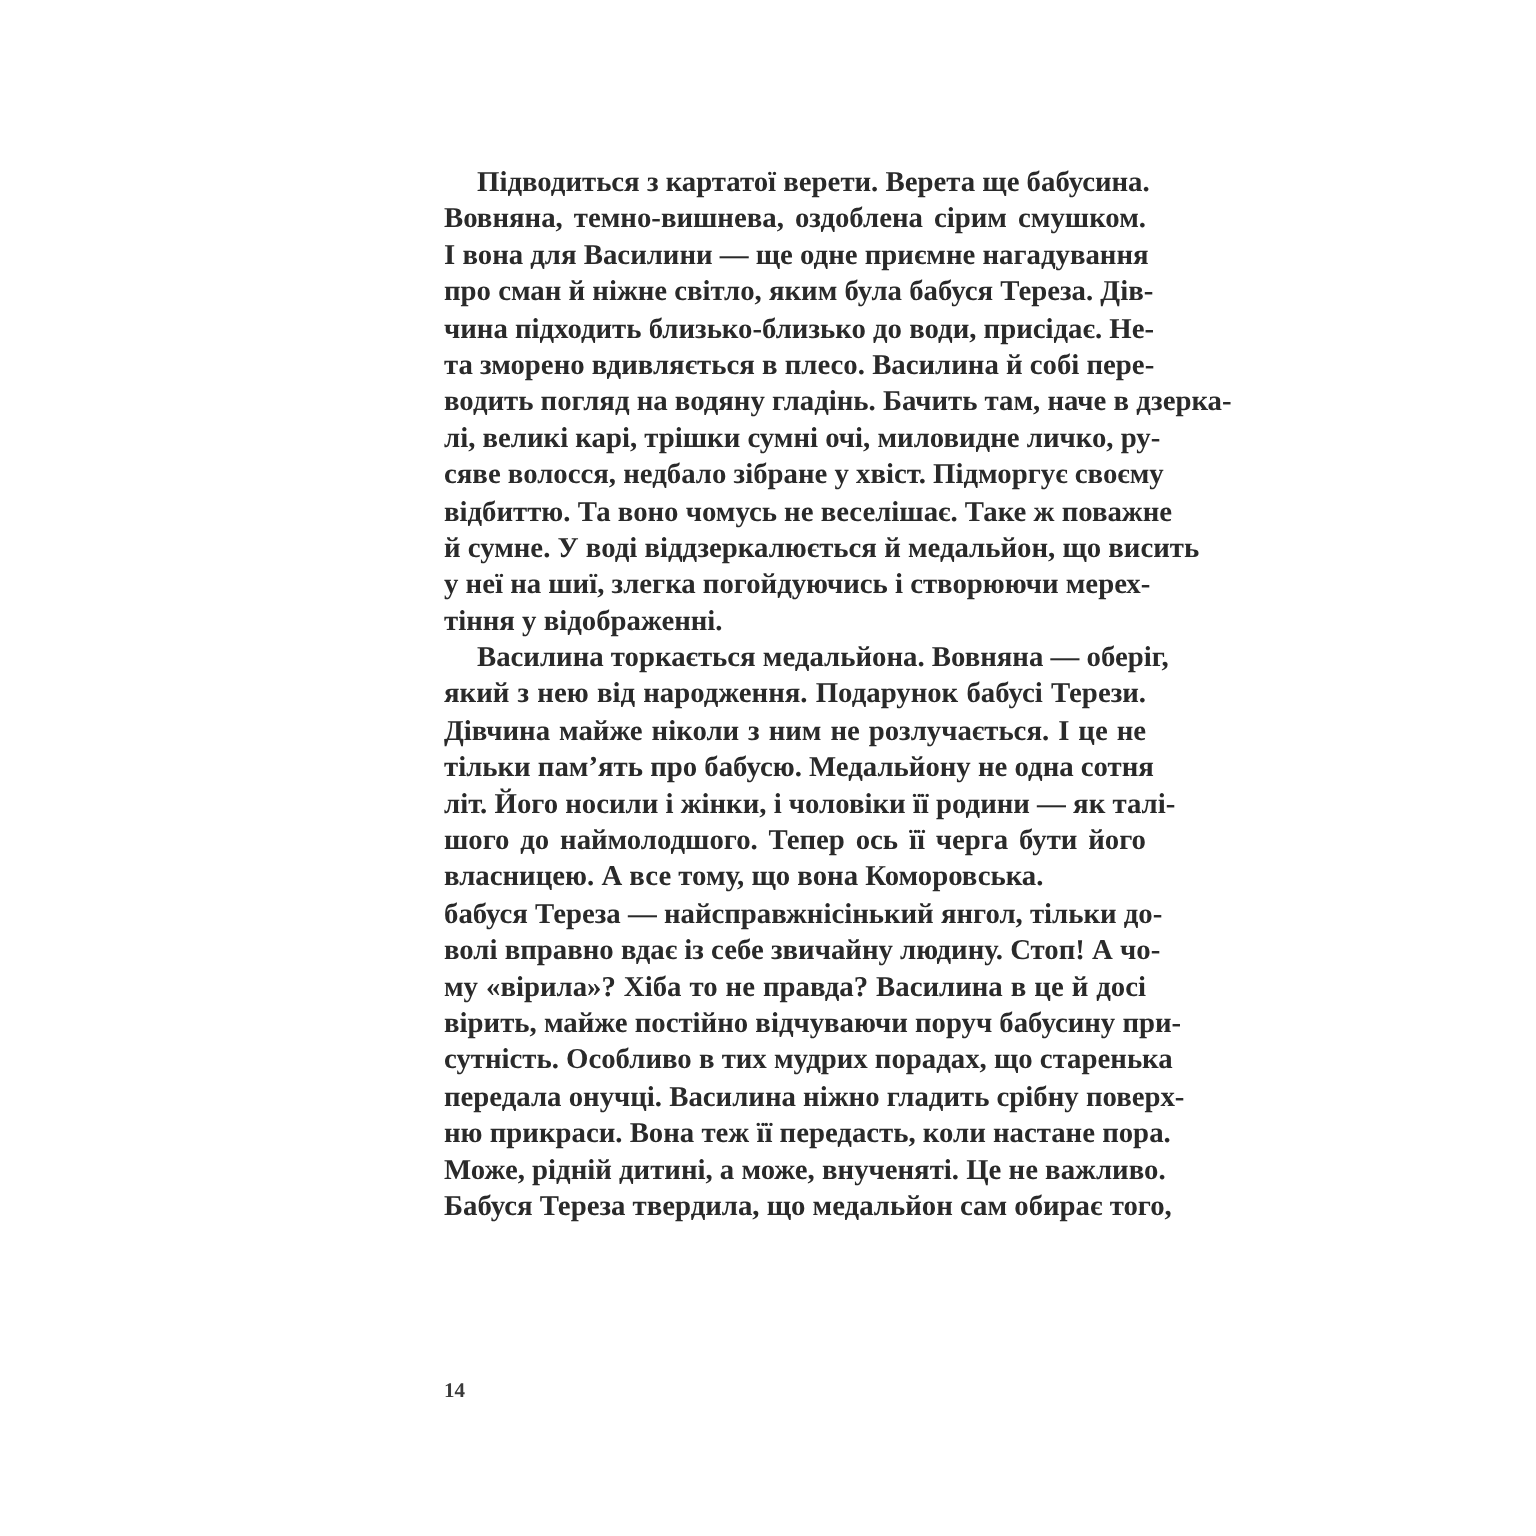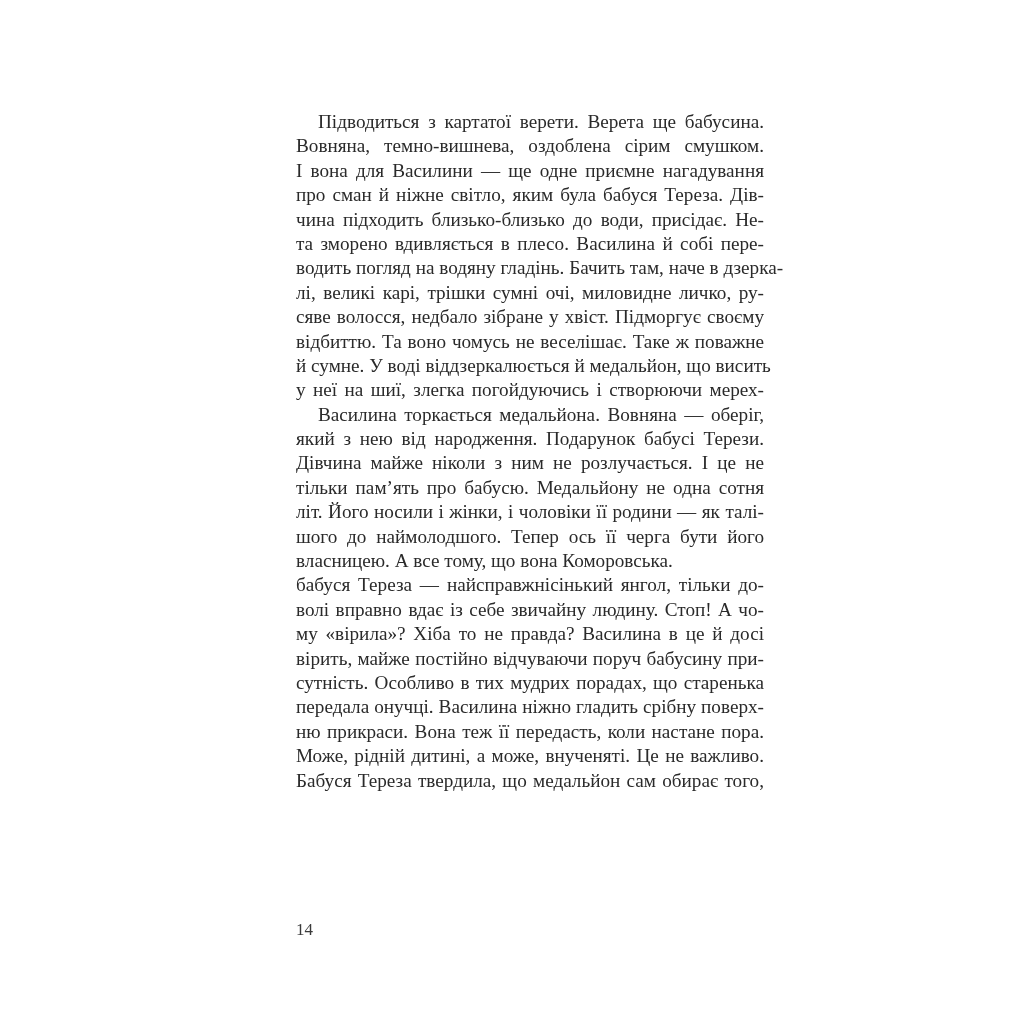--- a/index.html
+++ b/index.html
@@ -11,20 +11,21 @@
       width: 1024px;
       height: 1024px;
       position: relative;
       overflow: hidden;
     }
     .page {
       position: absolute;
       left: 0; top: 0;
       width: 1024px; height: 820px;
       background: #ffffff;
+      font-weight: bold;
     }
     .text-block {
       position: absolute;
       left: 296px;
       top: 110px;
       width: 468px;
       font-family: "Liberation Serif", "DejaVu Serif", serif;
       font-size: 19.2px;
       line-height: 24.4px;
       color: #2a2a2a;
@@ -40,21 +41,21 @@
       text-align-last: left;
     }
     .line.indent {
       padding-left: 22px;
     }
     .page-number {
       position: absolute;
       left: 296px;
       top: 920px;
       font-family: "Liberation Serif", "DejaVu Serif", serif;
-      font-size: 17px;
+      font-size: 14px;
       color: #3a3a3a;
     }
   </style>
 </head>
 <body>
 
 <div class="page">
   <div class="text-block">
 
     <span class="line indent">Підводиться з картатої верети. Верета ще бабусина.</span>
@@ -62,20 +63,21 @@
     <span class="line">І вона для Василини — ще одне приємне нагадування</span>
     <span class="line">про сман й ніжне світло, яким була бабуся Тереза. Дів-</span>
     <span class="line">чина підходить близько-близько до води, присідає. Не-</span>
     <span class="line">та зморено вдивляється в плесо. Василина й собі пере-</span>
     <span class="line">водить погляд на водяну гладінь. Бачить там, наче в дзерка-</span>
     <span class="line">лі, великі карі, трішки сумні очі, миловидне личко, ру-</span>
     <span class="line">сяве волосся, недбало зібране у хвіст. Підморгує своєму</span>
     <span class="line">відбиттю. Та воно чомусь не веселішає. Таке ж поважне</span>
     <span class="line">й сумне. У воді віддзеркалюється й медальйон, що висить</span>
     <span class="line">у неї на шиї, злегка погойдуючись і створюючи мерех-</span>
+    <span class="line last">тіння у відображенні.</span>
 
     <span class="line indent">Василина торкається медальйона. Вовняна — оберіг,</span>
     <span class="line">який з нею від народження. Подарунок бабусі Терези.</span>
     <span class="line">Дівчина майже ніколи з ним не розлучається. І це не</span>
     <span class="line">тільки пам’ять про бабусю. Медальйону не одна сотня</span>
     <span class="line">літ. Його носили і жінки, і чоловіки її родини — як талі-</span>
     <span class="line">шого до наймолодшого. Тепер ось її черга бути його</span>
     <span class="line last">власницею. А все тому, що вона Коморовська.</span>
 
     <span class="line">бабуся Тереза — найсправжнісінький янгол, тільки до-</span>

